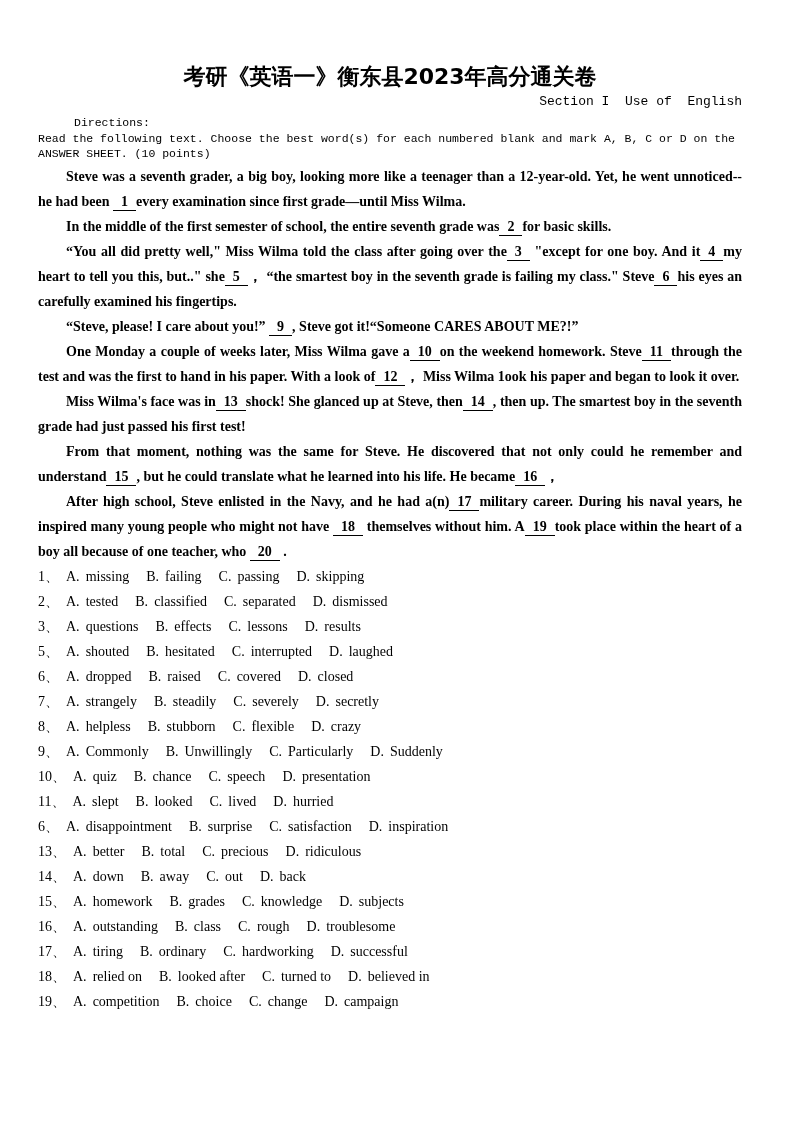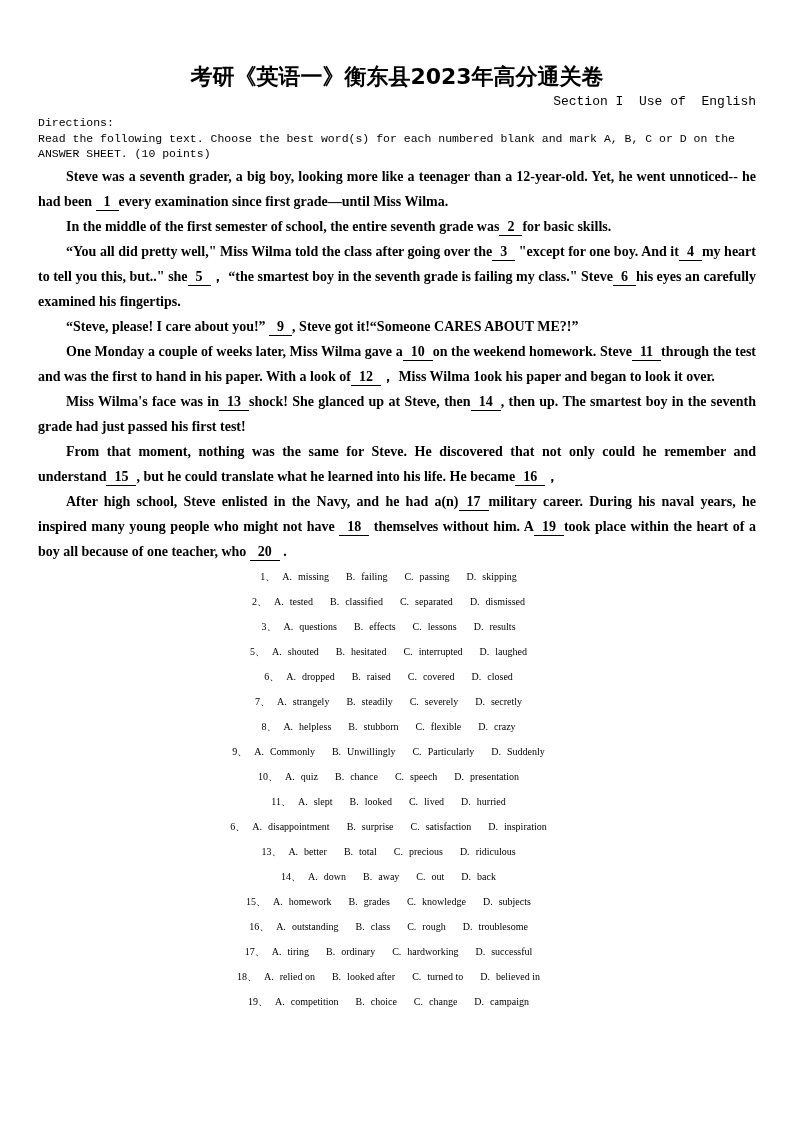--- a/index.html
+++ b/index.html
@@ -11,21 +11,21 @@
   }
   body {
     width: 794px;
     height: 1123px;
     overflow: hidden;
     font-family: "Liberation Serif", serif;
   }
   .page {
     width: 794px;
     height: 1123px;
-    padding: 63px 38px 0 38px;
+    padding: 63px 52px 0 38px;
   }
   .title {
     font-family: "DejaVu Sans", sans-serif;
     font-weight: bold;
     font-size: 22px;
     line-height: 28px;
     text-align: center;
     margin: 0 0 3px 0;
   }
   .subtitle {
@@ -34,44 +34,43 @@
     line-height: 16px;
     text-align: right;
     white-space: pre;
     margin: 0 0 5px 0;
   }
   .directions {
     font-family: "Liberation Mono", monospace;
     font-size: 11.5px;
     line-height: 15.5px;
   }
-  .directions-label { white-space: pre; }
+  .directions-label { white-space: pre; margin-left: 36px; }
   .passage { margin-top: 2px; font-weight: bold; }
   .para {
     margin: 0;
     font-size: 14px;
     line-height: 25px;
     text-align: justify;
     text-indent: 28px;
   }
   .blank {
     display: inline-block;
     text-indent: 0;
     min-width: 14px;
     padding: 0 8px;
     border-bottom: 1px solid #000;
     line-height: 17px;
     text-align: center;
   }
   .questions { margin-top: 0; }
   .qrow {
-    font-size: 10px;
+    font-size: 14px;
     line-height: 25px;
     white-space: nowrap;
-    text-align: center;
   }
   .qnum { margin-right: 7px; }
   .opt { margin-right: 17px; }
   .opt .letter { margin-right: 6px; }
 </style>
 </head>
 <body>
 
 <div class="page">
   <h1 class="title">考研《英语一》衡东县2023年高分通关卷</h1>

